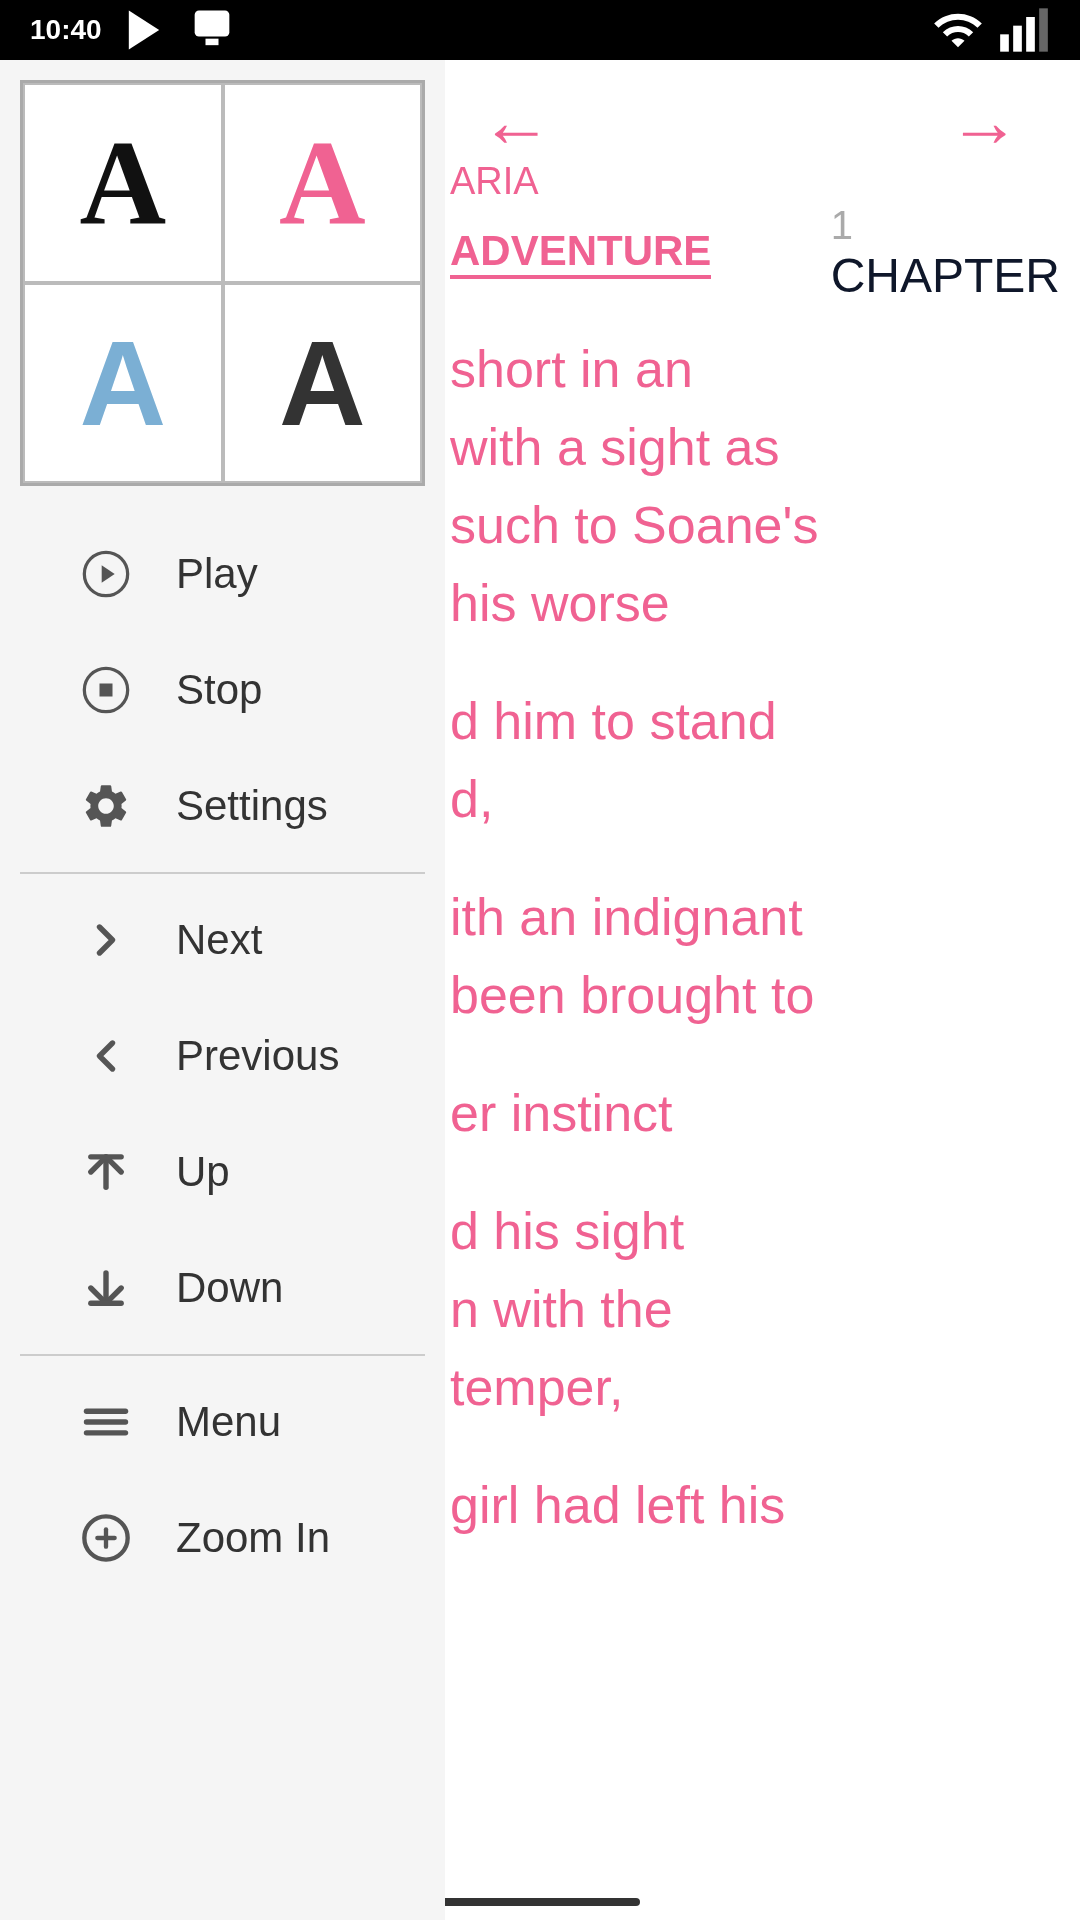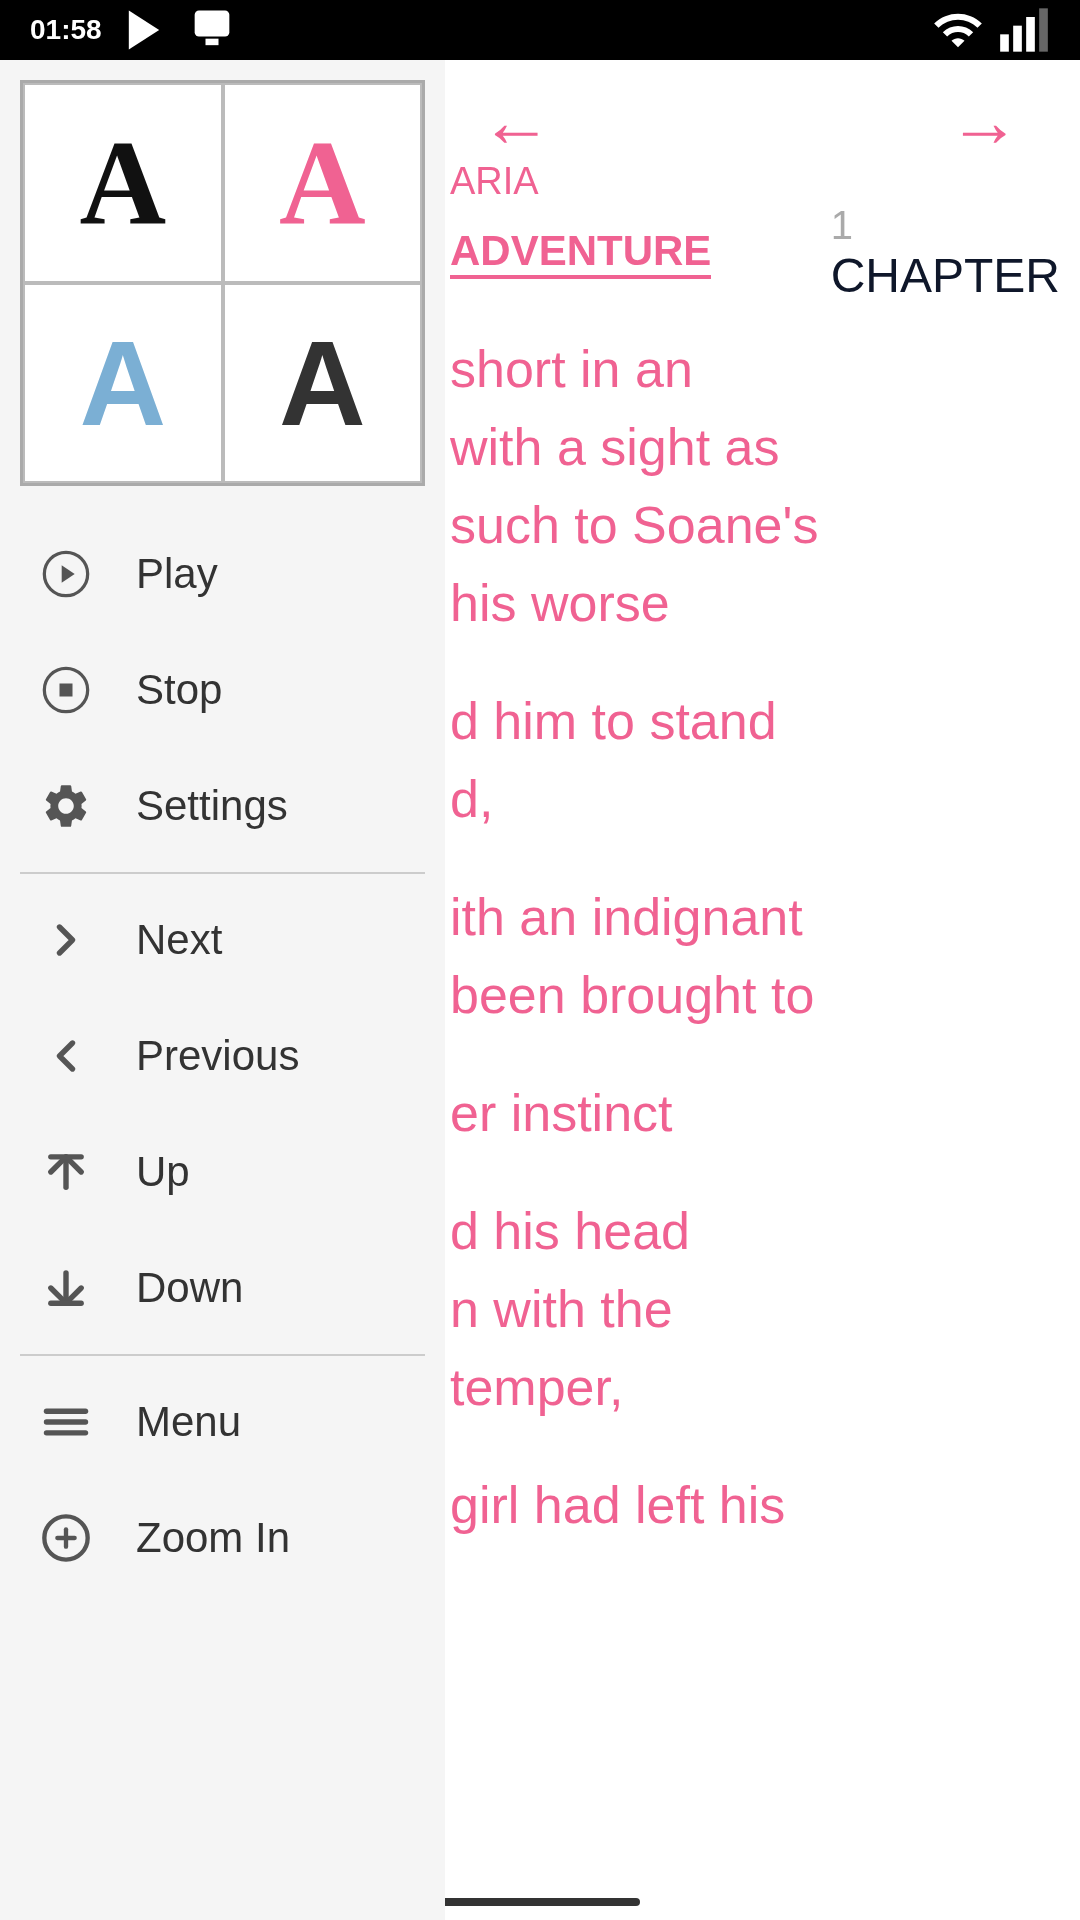--- a/index.html
+++ b/index.html
@@ -147,21 +147,21 @@
     .menu-items {
       flex: 1;
       display: flex;
       flex-direction: column;
       padding: 10px 0;
     }
     .menu-item {
       display: flex;
       align-items: center;
       gap: 40px;
-      padding: 28px 36px;
+      padding: 28px 76px;
       cursor: pointer;
       font-size: 42px;
       color: #333;
     }
     .menu-icon {
       width: 60px;
       height: 60px;
       display: flex;
       align-items: center;
       justify-content: center;
@@ -187,21 +187,21 @@
       height: 8px;
       background: #333;
       border-radius: 4px;
     }
   </style>
 </head>
 <body>
 
 <div class="status-bar">
   <div class="status-bar-left">
-    <span>01:58</span>
+    <span>10:40</span>
 
     <svg viewBox="0 0 24 24" fill="white" width="32" height="32">
         <polygon points="5,3 19,12 5,21"></polygon>
       </svg>
 
     <svg viewBox="0 0 24 24" fill="white" width="32" height="32">
         <rect x="4" y="3" width="16" height="12" rx="2"></rect>
         <rect x="9" y="16" width="6" height="3"></rect>
       </svg>
   </div>
@@ -248,21 +248,21 @@
   <div>his worse</div>
   <div style="height:40px"></div>
   <div>d him to stand</div>
   <div>d,</div>
   <div style="height:40px"></div>
   <div>ith an indignant</div>
   <div>been brought to</div>
   <div style="height:40px"></div>
   <div>er instinct</div>
   <div style="height:40px"></div>
-  <div>d his head</div>
+  <div>d his sight</div>
   <div>n with the</div>
   <div>temper,</div>
   <div style="height:40px"></div>
   <div>girl had left his</div>
 </div>
 
 <div class="drawer">
 
   <div class="font-grid">
     <div class="font-cell">

